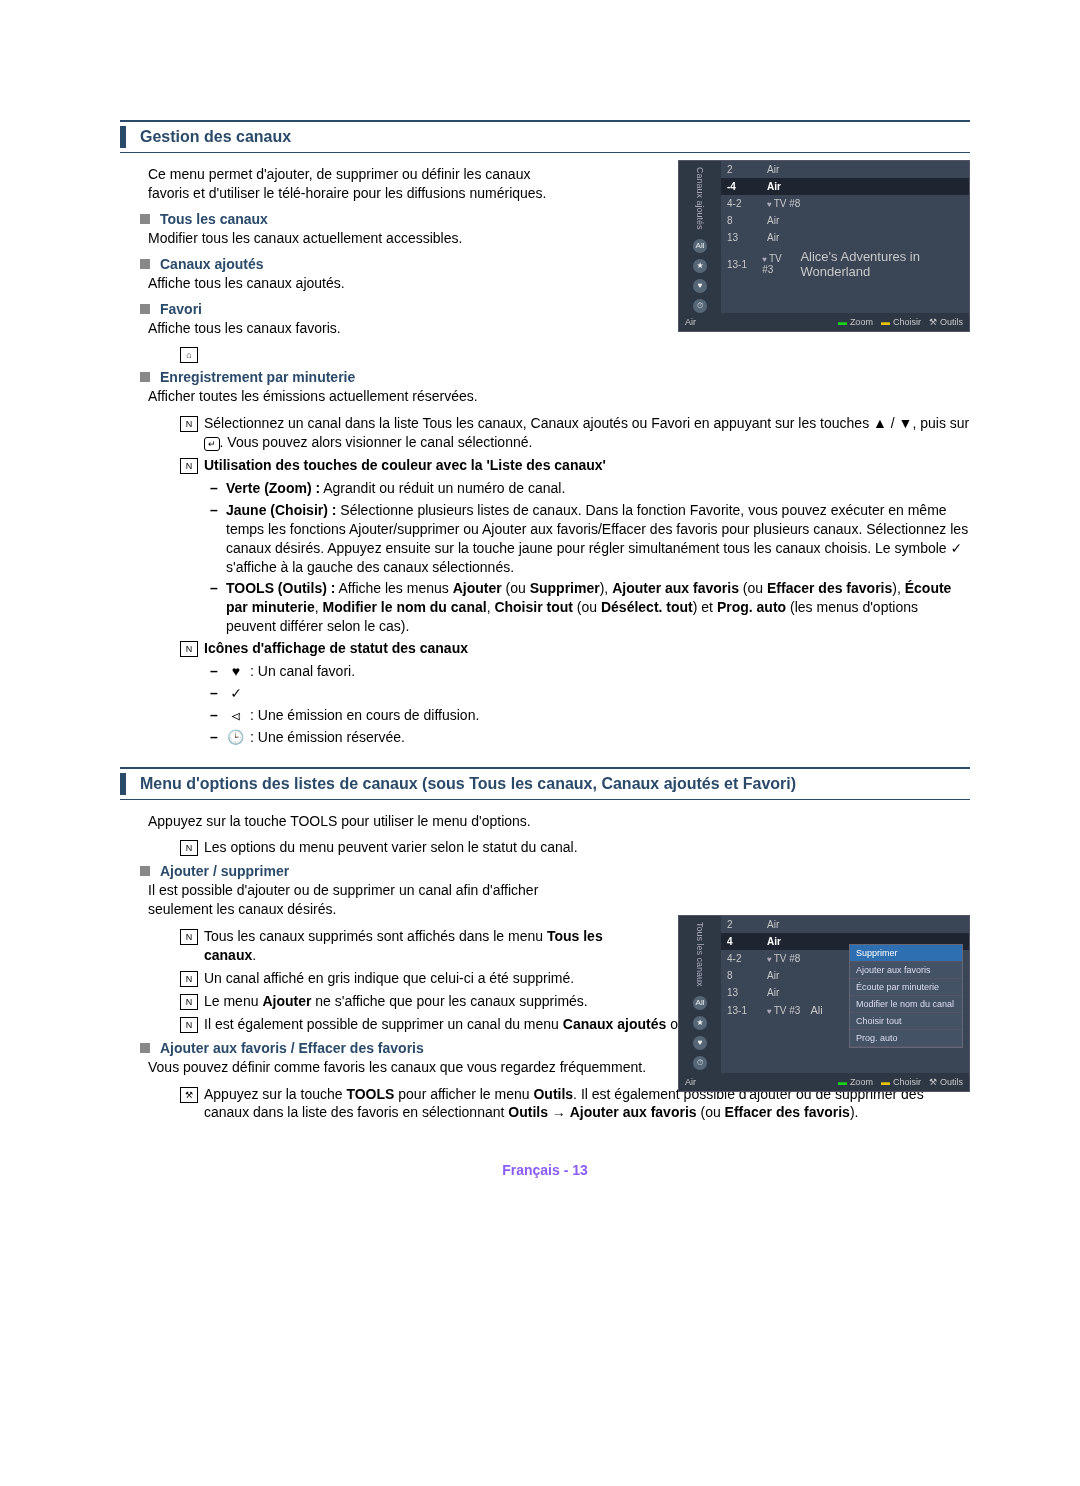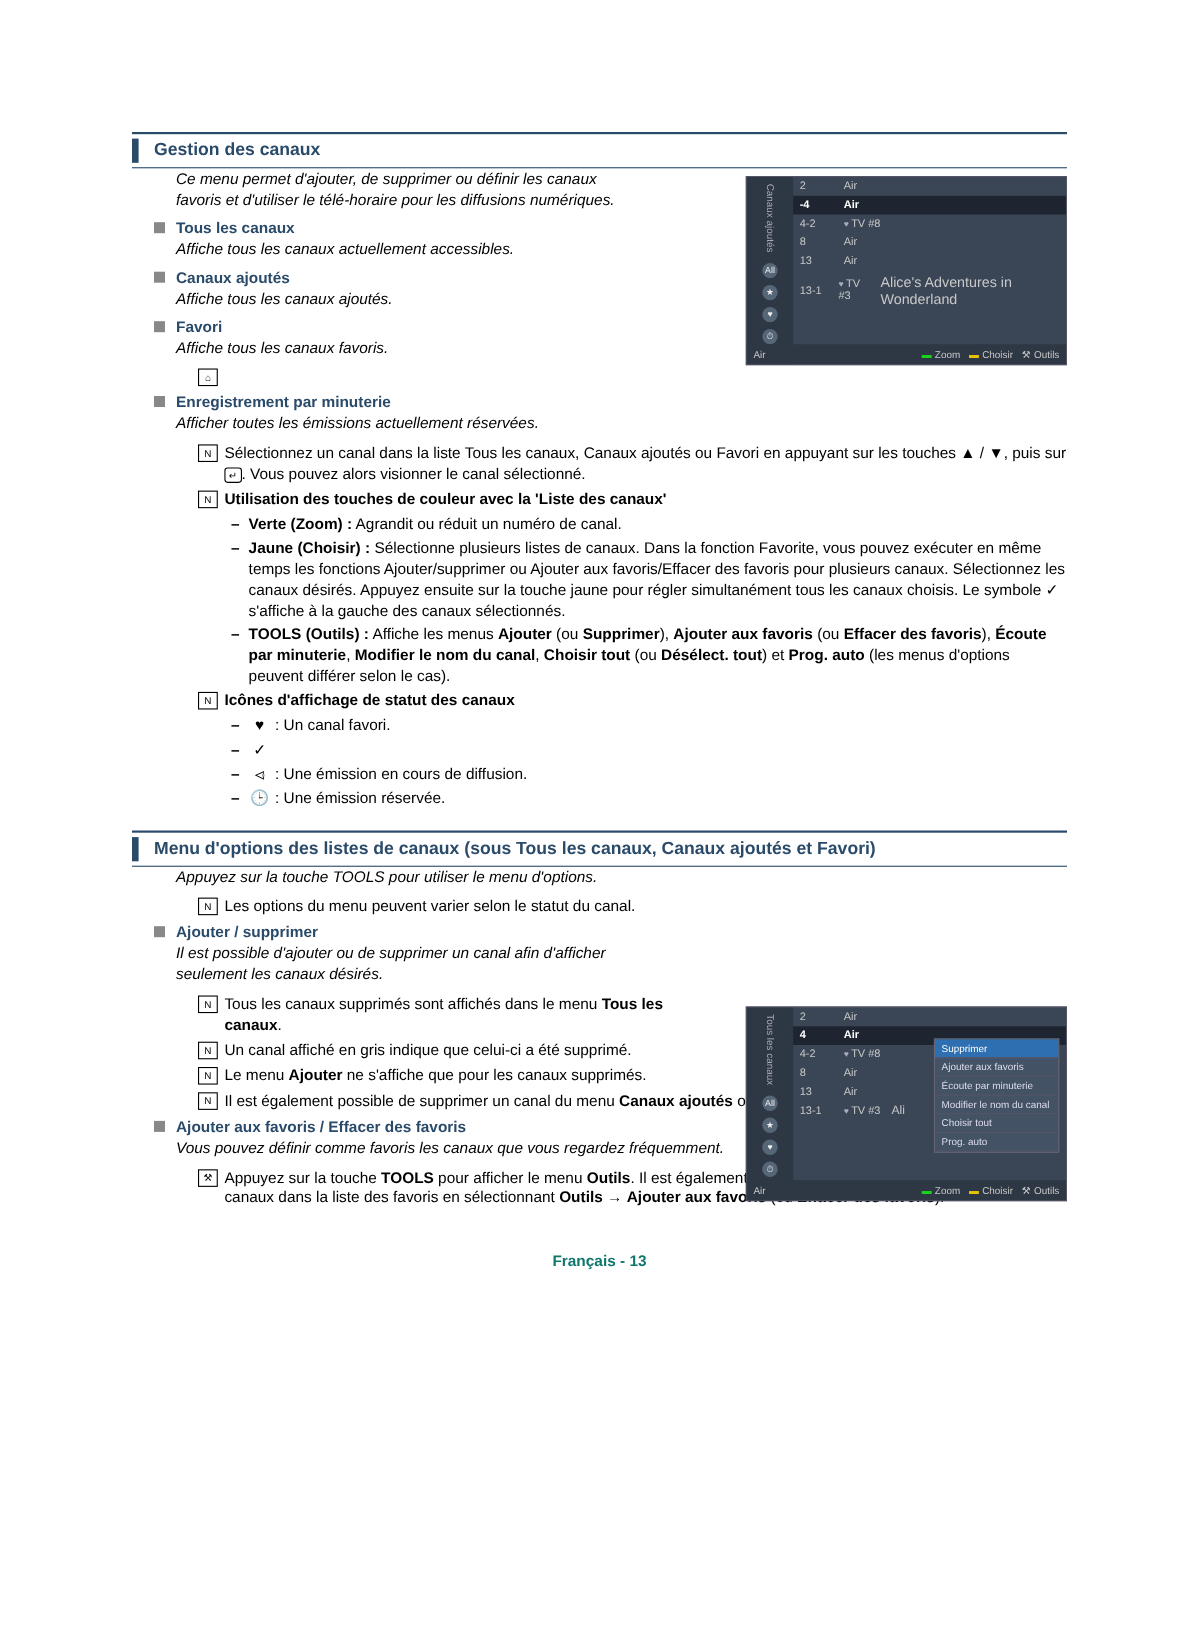--- a/index.html
+++ b/index.html
@@ -12,41 +12,41 @@
     width: 1080px;
   }
   .page {
     padding: 120px 110px 60px 120px;
     position: relative;
   }
   .section-header {
     border-top: 2px solid #2a4a6a;
     border-bottom: 1px solid #2a4a6a;
     padding: 6px 0 6px 20px;
+    margin-bottom: 12px;
     position: relative;
   }
   .section-header::before {
     content: "";
     position: absolute;
     left: 0;
     top: 4px;
     bottom: 4px;
     width: 6px;
     background: #2a4a6a;
   }
   .section-header .title {
     font-weight: bold;
     color: #2a4a6a;
     font-size: 16px;
   }
   .body-text {
-    margin-left: 40px;
+    margin-left: 28px;
     margin-bottom: 8px;
     line-height: 1.35;
-    font-style: italic;
   }
   .sub-heading-row {
     display: flex;
     align-items: center;
     margin-left: 20px;
     margin-top: 6px;
     margin-bottom: 2px;
   }
   .sq {
     width: 10px;
@@ -158,21 +158,21 @@
   }
   .tools-item {
     padding: 3px 6px;
     color: #dde;
     border-bottom: 1px solid #556;
   }
   .tools-item.hi { background: #2d6fb0; color:#fff; }
   .footer {
     text-align: center;
     margin-top: 40px;
-    color: #0f766e;
+    color: #8b5cf6;
     font-weight: bold;
   }
   .enter-ico {
     display:inline-block; border:1px solid #000; border-radius:3px;
     font-size:9px; padding:0 3px; line-height:12px; vertical-align:middle;
   }
 </style>
 </head>
 <body>
 
@@ -180,21 +180,21 @@
 
   <div class="section-header">
     <span class="title">Gestion des canaux</span>
   </div>
   <div class="body-text" style="max-width:420px">Ce menu permet d'ajouter, de supprimer ou définir les canaux favoris et d'utiliser le télé-horaire pour les diffusions numériques.</div>
 
   <div class="sub-heading-row">
     <span class="sq"></span>
     <span class="sub-heading">Tous les canaux</span>
   </div>
-  <div class="body-text">Affiche tous les canaux actuellement accessibles.</div>
+  <div class="body-text">Modifier tous les canaux actuellement accessibles.</div>
 
   <div class="sub-heading-row">
     <span class="sq"></span>
     <span class="sub-heading">Canaux ajoutés</span>
   </div>
   <div class="body-text">Affiche tous les canaux ajoutés.</div>
 
   <div class="sub-heading-row">
     <span class="sq"></span>
     <span class="sub-heading">Favori</span>

